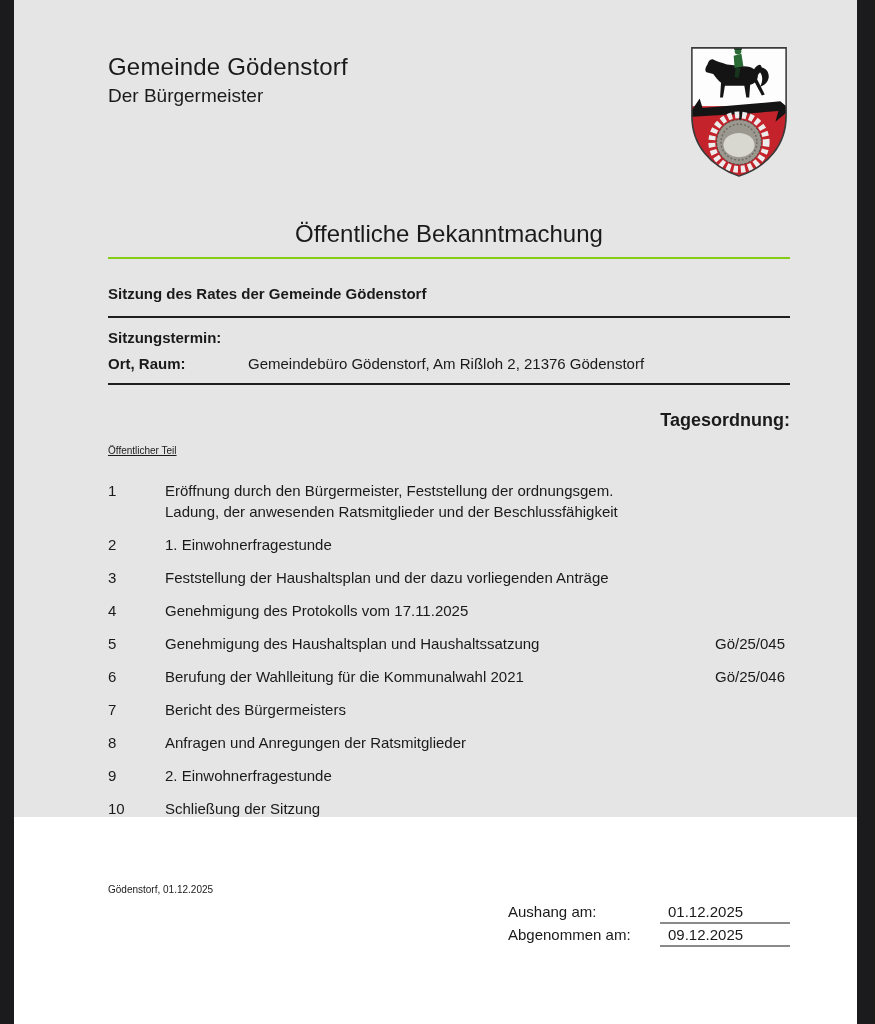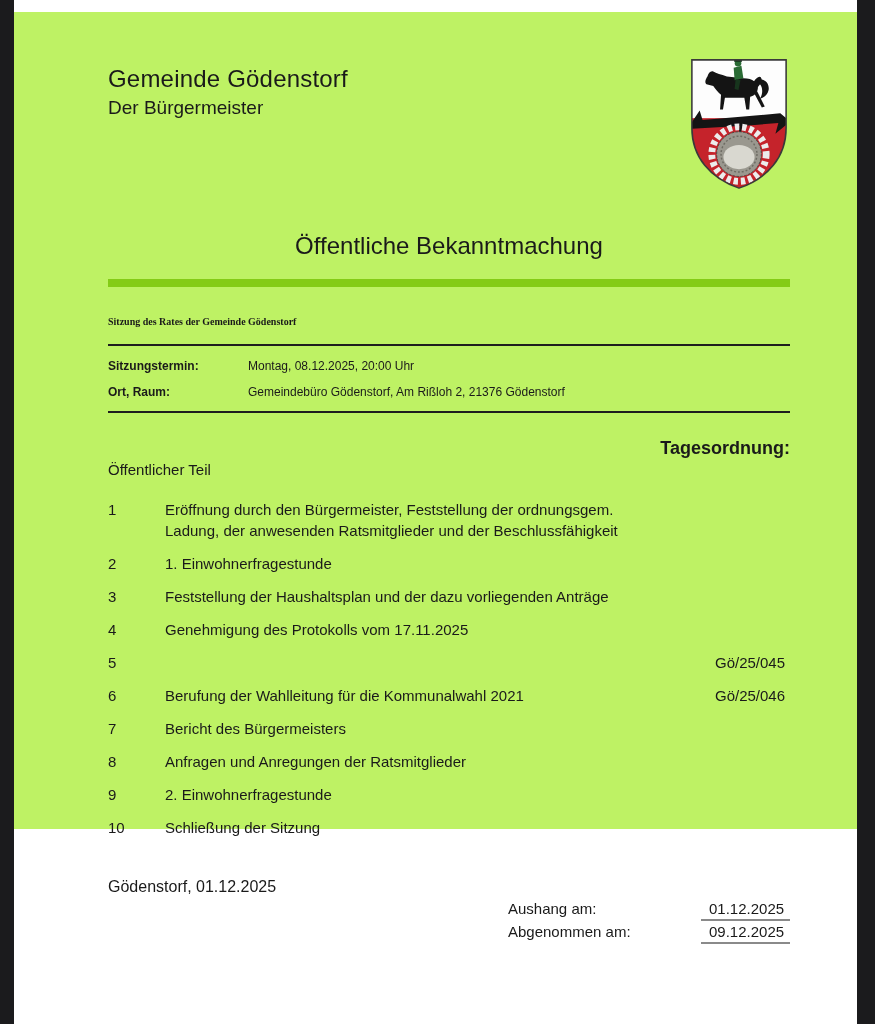--- a/index.html
+++ b/index.html
@@ -8,60 +8,60 @@
     font-family: "Liberation Sans", "DejaVu Sans", sans-serif;
     color: #1a1a1a;
     background: #ffffff;
     position: relative;
   }
   .edge-bar { position: absolute; top: 0; bottom: 0; background: #1b1b1d; z-index: 5; }
   .edge-left { left: 0; width: 14px; }
   .edge-right { right: 0; width: 18px; }
 
   .page {
-    position: absolute; left: 14px; top: 12px; width: 843px; height: 817px;
-    background: #bef264; padding: 52px 67px 0 94px;
+    position: absolute; left: 14px; top: 0; width: 843px; height: 817px;
+    background: #e5e5e5; padding: 52px 67px 0 94px;
   }
 
   
   .sender-line1 { font-size: 24px; line-height: 30px; letter-spacing: 0.2px; }
   .sender-line2 { font-size: 19px; line-height: 24px; margin-top: 2px; }
   .crest { position: absolute; top: 42px; right: 67px; width: 102px; height: 140px; }
   .crest svg { width: 100%; height: 100%; display: block; }
 
   
   .doc-title {
     margin-top: 112px; text-align: center; font-size: 24px; font-weight: 400;
-    padding-bottom: 19px; border-bottom: 8px solid #84cc16; line-height: 28px;
+    padding-bottom: 9px; border-bottom: 2px solid #84cc16; line-height: 28px;
   }
-  .subject { margin-top: 26px; font-size: 10px; font-weight: 700; line-height: 18px; font-family: Liberation Serif, serif; }
+  .subject { margin-top: 26px; font-size: 15px; font-weight: 700; line-height: 18px; }
 
   
   .meta-table {
     margin-top: 13px; border-top: 2px solid #1e1e1e; border-bottom: 2px solid #1e1e1e;
     padding: 7px 0 6px 0;
   }
-  .meta-row { display: flex; font-size: 12px; line-height: 26px; }
+  .meta-row { display: flex; font-size: 15px; line-height: 26px; }
   .meta-label { width: 140px; font-weight: 700; flex: 0 0 140px; }
   .meta-value { flex: 1; }
 
   
   .agenda-heading { margin-top: 24px; font-size: 18px; font-weight: 700; line-height: 22px; text-align: right; }
-  .agenda-section { margin-top: 2px; font-size: 15px; line-height: 18px; }
+  .agenda-section { margin-top: 11px; font-size: 10px; line-height: 18px; text-decoration: underline; }
   .agenda-list { margin-top: 20px; }
   .agenda-row { display: flex; font-size: 15px; line-height: 21px; margin-bottom: 12px; }
   .agenda-no { flex: 0 0 57px; }
   .agenda-text { flex: 0 1 auto; max-width: 480px; }
   .agenda-ref { margin-left: auto; flex: 0 0 107px; text-align: center; padding-left: 27px; }
 
   
-  .place-date { margin-top: 40px; font-size: 16px; line-height: 18px; }
+  .place-date { margin-top: 62px; font-size: 10px; line-height: 18px; }
   .posting-block { display: flex; justify-content: flex-end; margin-top: 4px; }
   .posting-rows { width: 282px; }
-  .posting-row { display: flex; font-size: 15px; line-height: 18px; gap: 41px; }
+  .posting-row { display: flex; font-size: 15px; line-height: 18px; }
   .posting-label { flex: 0 0 152px; }
   .posting-value {
     flex: 1; border-bottom: 2px solid #8a8a8a; padding: 0 4px 1px 8px; margin-bottom: 2px;
   }
 </style>
 </head>
 <body>
 
 <div class="edge-bar edge-left"></div>
 <div class="edge-bar edge-right"></div>
@@ -106,21 +106,20 @@
     </svg>
   </div>
 
   <div class="doc-title">Öffentliche Bekanntmachung</div>
 
   <div class="subject">Sitzung des Rates der Gemeinde Gödenstorf</div>
 
   <div class="meta-table">
     <div class="meta-row">
       <span class="meta-label">Sitzungstermin:</span>
-      <span class="meta-value">Montag, 08.12.2025, 20:00 Uhr</span>
     </div>
     <div class="meta-row">
       <span class="meta-label">Ort, Raum:</span>
       <span class="meta-value">Gemeindebüro Gödenstorf, Am Rißloh 2, 21376 Gödenstorf</span>
     </div>
   </div>
 
   <div class="agenda-heading">Tagesordnung:</div>
   <div class="agenda-section">Öffentlicher Teil</div>
 
@@ -140,20 +139,21 @@
       <span class="agenda-text">Feststellung der Haushaltsplan und der dazu vorliegenden Anträge</span>
       <span class="agenda-ref"></span>
     </div>
     <div class="agenda-row">
       <span class="agenda-no">4</span>
       <span class="agenda-text">Genehmigung des Protokolls vom 17.11.2025</span>
       <span class="agenda-ref"></span>
     </div>
     <div class="agenda-row">
       <span class="agenda-no">5</span>
+      <span class="agenda-text">Genehmigung des Haushaltsplan und Haushaltssatzung</span>
       <span class="agenda-ref">Gö/25/045</span>
     </div>
     <div class="agenda-row">
       <span class="agenda-no">6</span>
       <span class="agenda-text">Berufung der Wahlleitung für die Kommunalwahl 2021</span>
       <span class="agenda-ref">Gö/25/046</span>
     </div>
     <div class="agenda-row">
       <span class="agenda-no">7</span>
       <span class="agenda-text">Bericht des Bürgermeisters</span>

